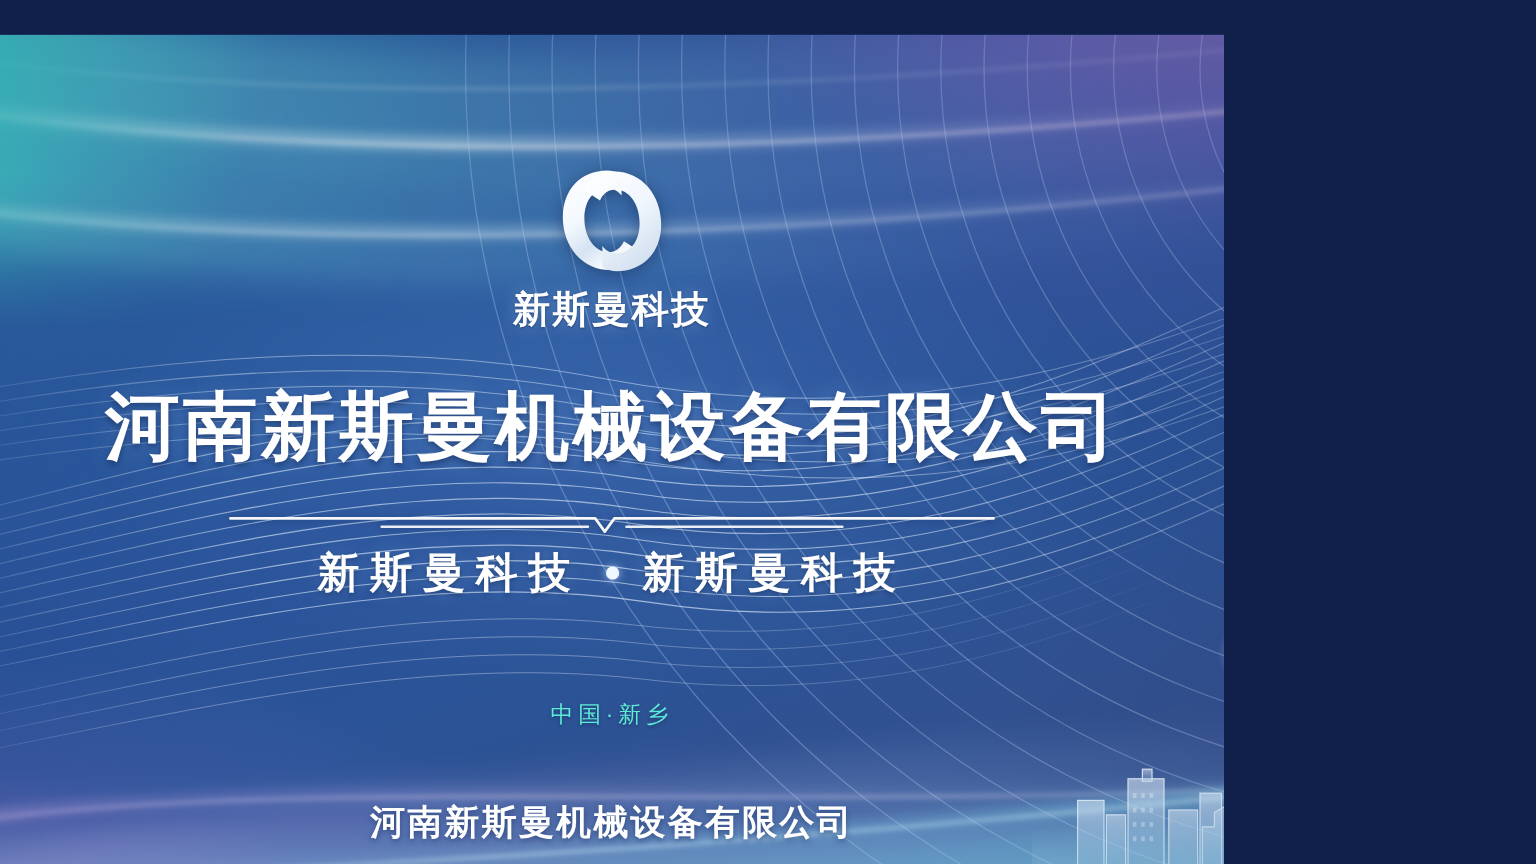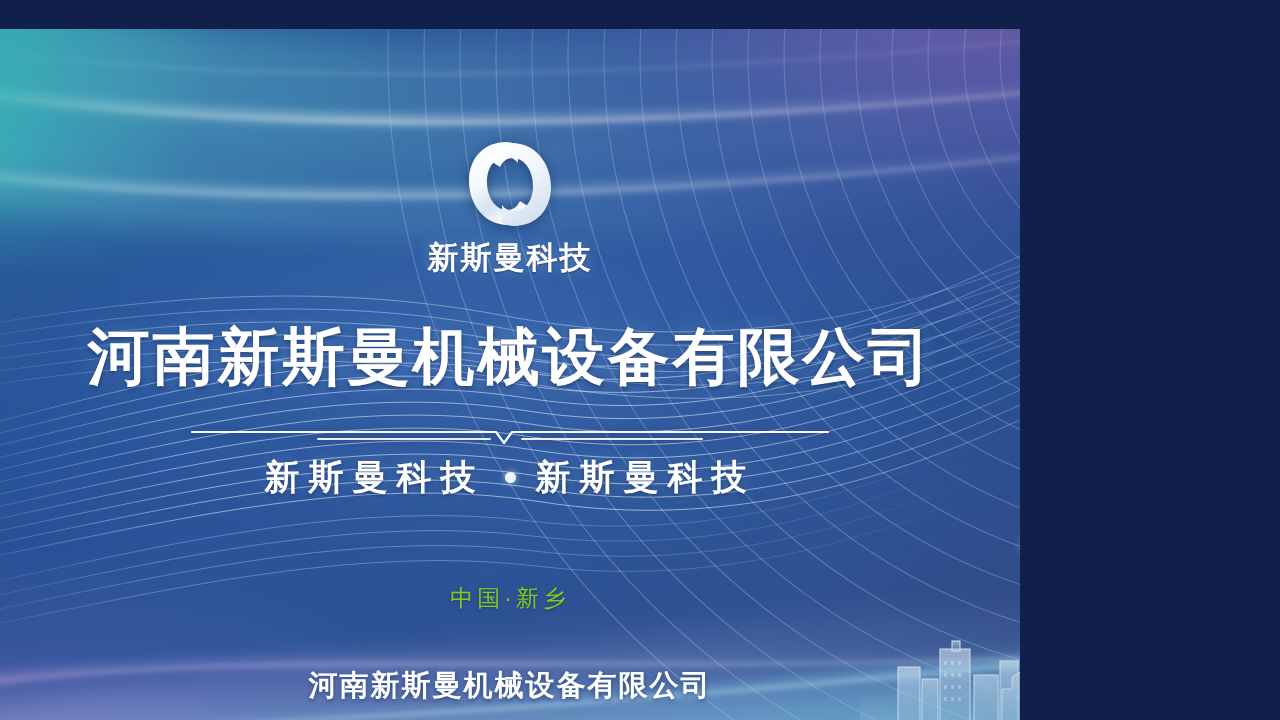--- a/index.html
+++ b/index.html
@@ -207,24 +207,24 @@
     box-shadow: 0 0 7px rgba(200,230,255,0.75);
     flex: none;
   }
 
   #location {
     position: absolute;
     top: 554px;
     left: 0;
     right: 0;
     text-align: center;
-    font-size: 23px;
+    font-size: 19px;
     font-weight: 400;
     letter-spacing: 4px;
-    color: #84cc16;
+    color: #5eead4;
     text-shadow: 0 1px 3px rgba(12,32,78,0.45);
     white-space: nowrap;
   }
 
   #bottom-caption {
     position: absolute;
     top: 637px;
     left: 0;
     right: 0;
     text-align: center;

